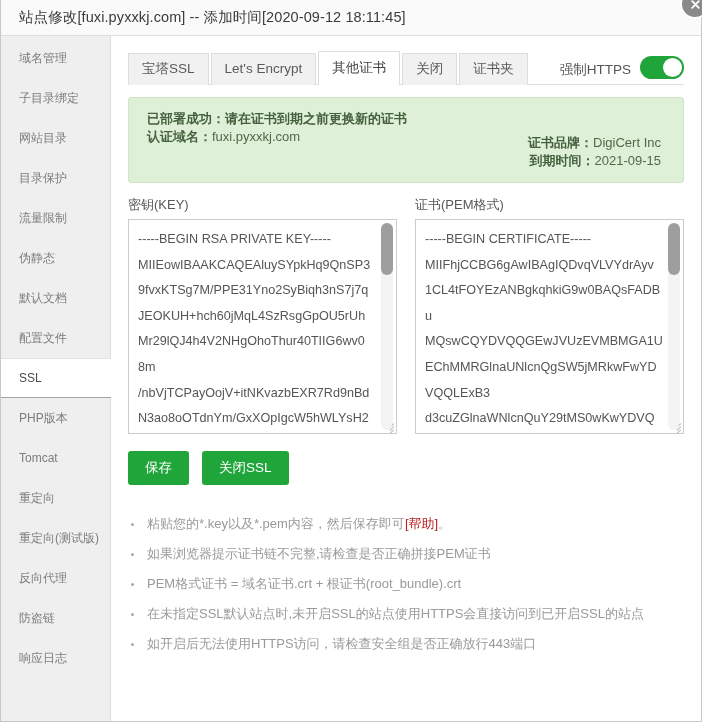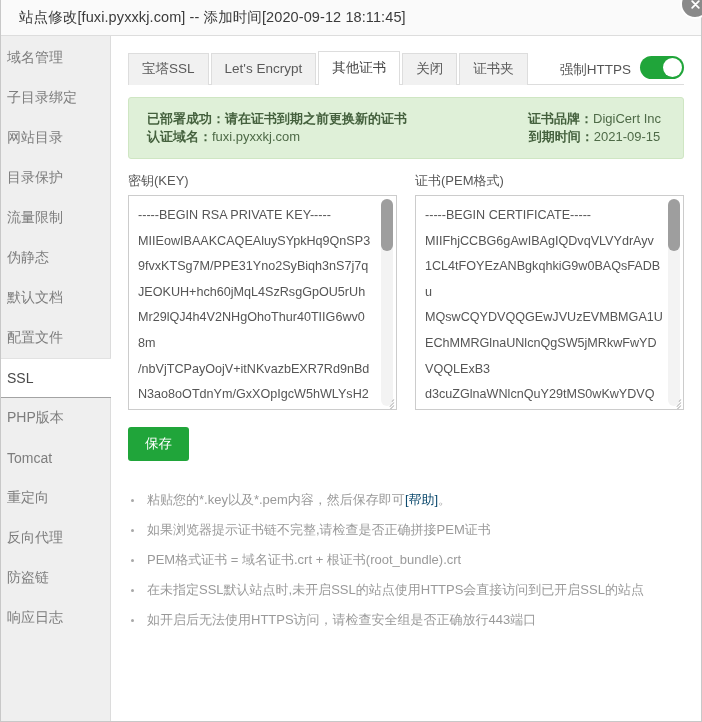--- a/index.html
+++ b/index.html
@@ -59,22 +59,22 @@
   .sidebar {
     flex: 0 0 110px;
     background: #efefef;
     border-right: 1px solid #dcdcdc;
     padding-top: 2px;
   }
   .side-item {
     height: 40px;
     display: flex;
     align-items: center;
-    padding-left: 6px;
-    font-size: 14px;
+    padding-left: 18px;
+    font-size: 12px;
     color: #7d7d7d;
     cursor: pointer;
     white-space: nowrap;
   }
   .side-item.active {
     background: #ffffff;
     color: #4a4a4a;
     border-top: 1px solid #e2e2e2;
     border-bottom: 1px solid #a3a3a3;
     margin-right: -1px;
@@ -149,21 +149,21 @@
   .infobox {
     margin-top: 12px;
     background: #dff0d8;
     border: 1px solid #cfe6c3;
     border-radius: 3px;
     padding: 12px 18px 12px 18px;
     display: flex;
     justify-content: space-between;
   }
   .info-col { display: flex; flex-direction: column; }
-  .info-col.right { text-align: center; padding-right: 4px; }
+  .info-col.right { text-align: right; padding-right: 4px; margin-top: 24px; }
   .info-line {
     font-size: 13px;
     color: #4e6a47;
     white-space: nowrap;
   }
   .info-line b { font-weight: bold; color: #44603d; }
 
   
   .ta-row {
     margin-top: 13px;
@@ -257,21 +257,21 @@
     white-space: nowrap;
   }
   .notes li::before {
     content: "";
     position: absolute;
     left: 3px; top: 14px;
     width: 3px; height: 3px;
     border-radius: 50%;
     background: #a8a8a8;
   }
-  .helplink { color: #0c4a6e; }
+  .helplink { color: #b91c1c; }
 </style>
 </head>
 <body>
 
 <div class="window">
 
   <div class="titlebar">
     <span class="titlebar-text">站点修改[fuxi.pyxxkj.com] -- 添加时间[2020-09-12 18:11:45]</span>
     <div class="close-btn">
       <svg width="13" height="13" viewBox="0 0 13 13" aria-hidden="true">
@@ -311,20 +311,23 @@
           <span>SSL</span>
         </div>
       <div class="side-item">
           <span>PHP版本</span>
         </div>
       <div class="side-item">
           <span>Tomcat</span>
         </div>
       <div class="side-item">
           <span>重定向</span>
+        </div>
+      <div class="side-item">
+          <span>重定向(测试版)</span>
         </div>
       <div class="side-item">
           <span>反向代理</span>
         </div>
       <div class="side-item">
           <span>防盗链</span>
         </div>
       <div class="side-item">
           <span>响应日志</span>
         </div>
@@ -413,20 +416,21 @@
                 <i style="top:6px;width:6px;"></i>
                 <i style="top:3px;width:3px;"></i>
             </div>
           </div>
         </div>
 
       </div>
 
       <div class="btnrow">
         <button class="btn">保存</button>
+        <button class="btn">关闭SSL</button>
       </div>
 
       <ul class="notes">
         <li><span>粘贴您的*.key以及*.pem内容，然后保存即可</span><span class="helplink">[帮助]</span><span>。</span></li>
         <li><span>如果浏览器提示证书链不完整,请检查是否正确拼接PEM证书</span></li>
         <li><span>PEM格式证书 = 域名证书.crt + 根证书(root_bundle).crt</span></li>
         <li><span>在未指定SSL默认站点时,未开启SSL的站点使用HTTPS会直接访问到已开启SSL的站点</span></li>
         <li><span>如开启后无法使用HTTPS访问，请检查安全组是否正确放行443端口</span></li>
       </ul>
 

